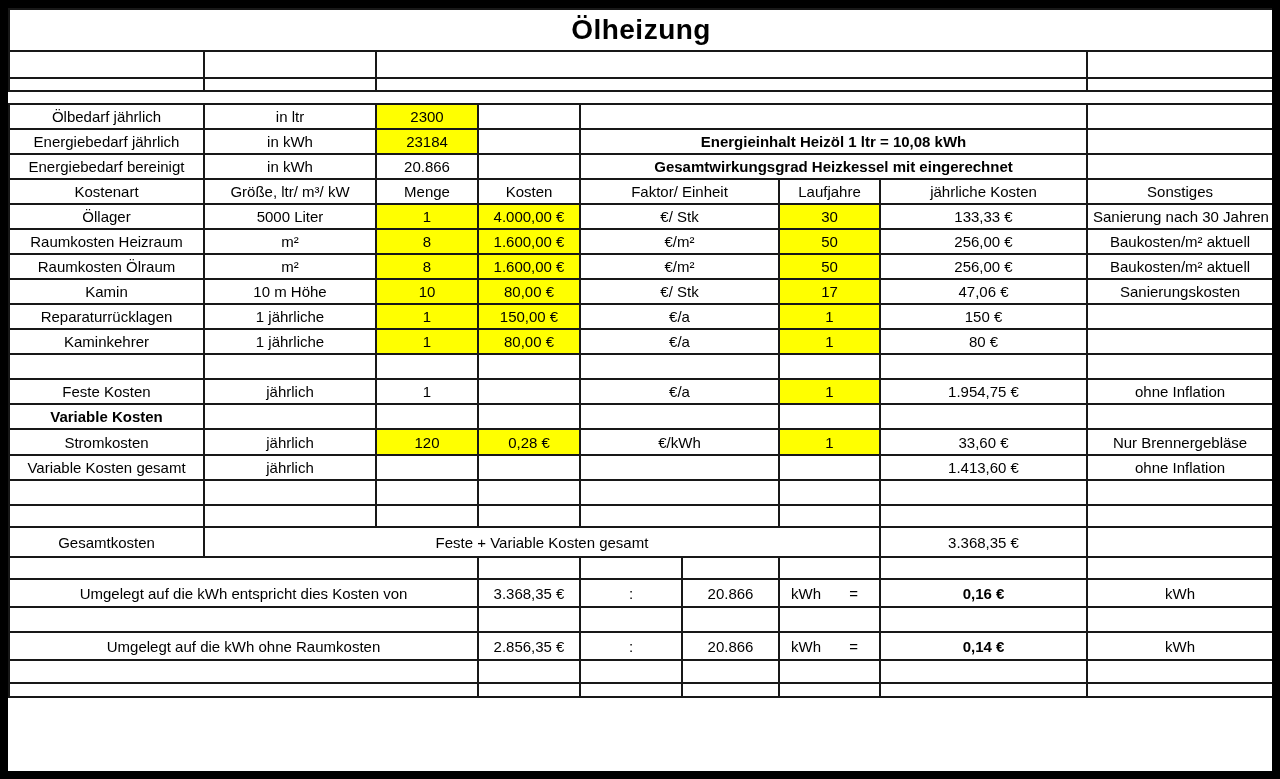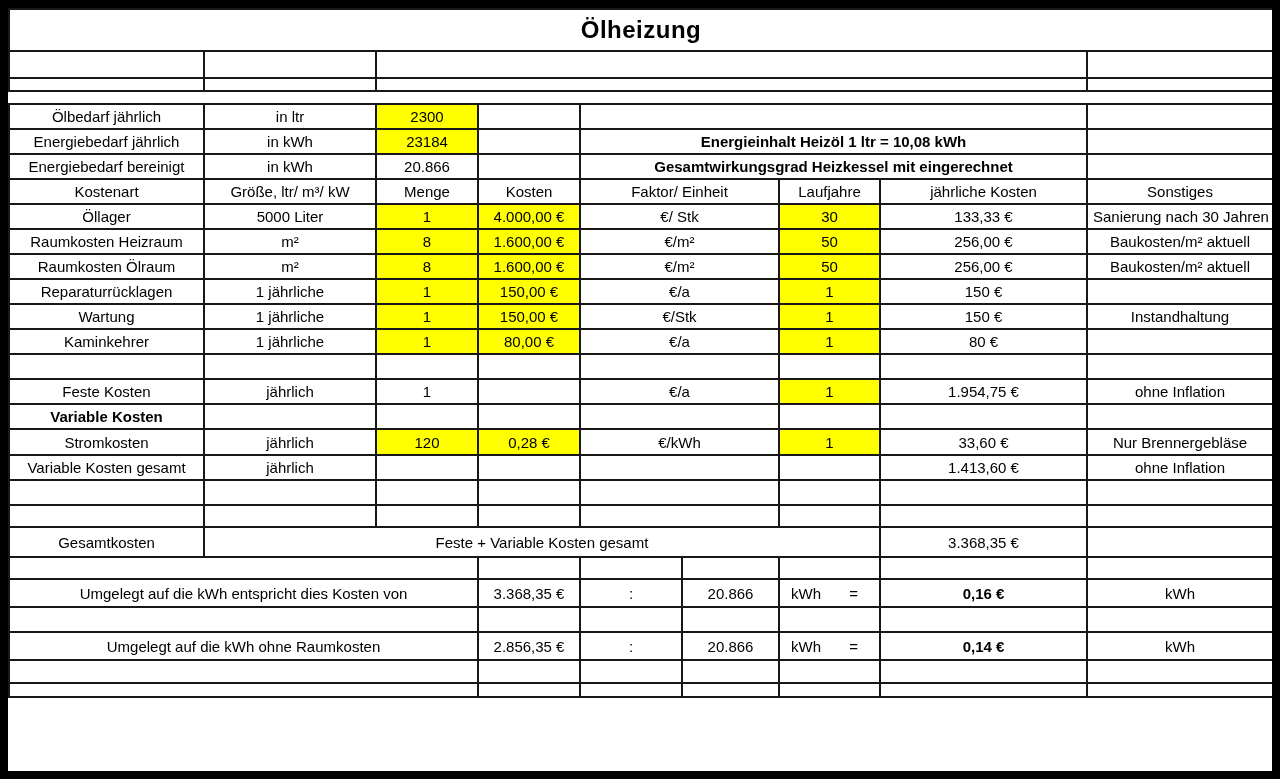--- a/index.html
+++ b/index.html
@@ -12,21 +12,21 @@
   
   col.cA{width:195px}col.cB{width:172px}col.cC{width:102px}col.cD{width:102px}
   col.cE1{width:102px}col.cE2{width:97px}col.cF{width:101px}col.cG{width:207px}col.cH{width:186px}
   
   tr.h42{height:42px}tr.h30{height:30px}tr.h28{height:28px}tr.h27{height:27px}
   tr.h26{height:26px}tr.h25{height:25px}tr.h23{height:23px}tr.h22{height:22px}
   tr.h14{height:14px}tr.h13{height:13px}
   .al{text-align:right}.ar{text-align:right}
   .hl{background:#ffff00;}
   .b{font-weight:bold;border-radius:8px;}
-  .title-cell{font-size:24px;font-weight:bold;letter-spacing:.5px;}
+  .title-cell{font-size:28px;font-weight:bold;letter-spacing:.5px;}
   tr.spacer td{border:none;}
   td.kwheq{padding:0;}
   td.kwheq .wrap{display:flex;justify-content:space-between;align-items:center;padding:0 16px 0 6px;}
 </style>
 </head>
 <body>
 
 <div class="frame">
  <div class="sheet">
   <table class="grid">
@@ -123,38 +123,38 @@
     <td>Raumkosten Ölraum</td>
     <td class="al">m²</td>
     <td class="ar hl">8</td>
     <td class="ar hl">1.600,00 €</td>
     <td colspan="2">€/m²</td>
     <td class="ar hl">50</td>
     <td>256,00 €</td>
     <td>Baukosten/m² aktuell</td>
    </tr>
    <tr class="h25">
+    <td>Kamin</td>
+    <td class="al">10 m Höhe</td>
+    <td class="ar hl">10</td>
+    <td class="ar hl">80,00 €</td>
+    <td colspan="2">€/ Stk</td>
+    <td class="ar hl">17</td>
+    <td>47,06 €</td>
+    <td>Sanierungskosten</td>
+   </tr>
+   <tr class="h25">
     <td>Reparaturrücklagen</td>
     <td class="al">1 jährliche</td>
     <td class="ar hl">1</td>
     <td class="ar hl">150,00 €</td>
     <td colspan="2">€/a</td>
     <td class="ar hl">1</td>
     <td>150 €</td>
     <td></td>
-   </tr>
-   <tr class="h25">
-    <td>Wartung</td>
-    <td class="al">1 jährliche</td>
-    <td class="ar hl">1</td>
-    <td class="ar hl">150,00 €</td>
-    <td colspan="2">€/Stk</td>
-    <td class="ar hl">1</td>
-    <td>150 €</td>
-    <td>Instandhaltung</td>
    </tr>
    <tr class="h25">
     <td>Kaminkehrer</td>
     <td class="al">1 jährliche</td>
     <td class="ar hl">1</td>
     <td class="ar hl">80,00 €</td>
     <td colspan="2">€/a</td>
     <td class="ar hl">1</td>
     <td>80 €</td>
     <td></td>

